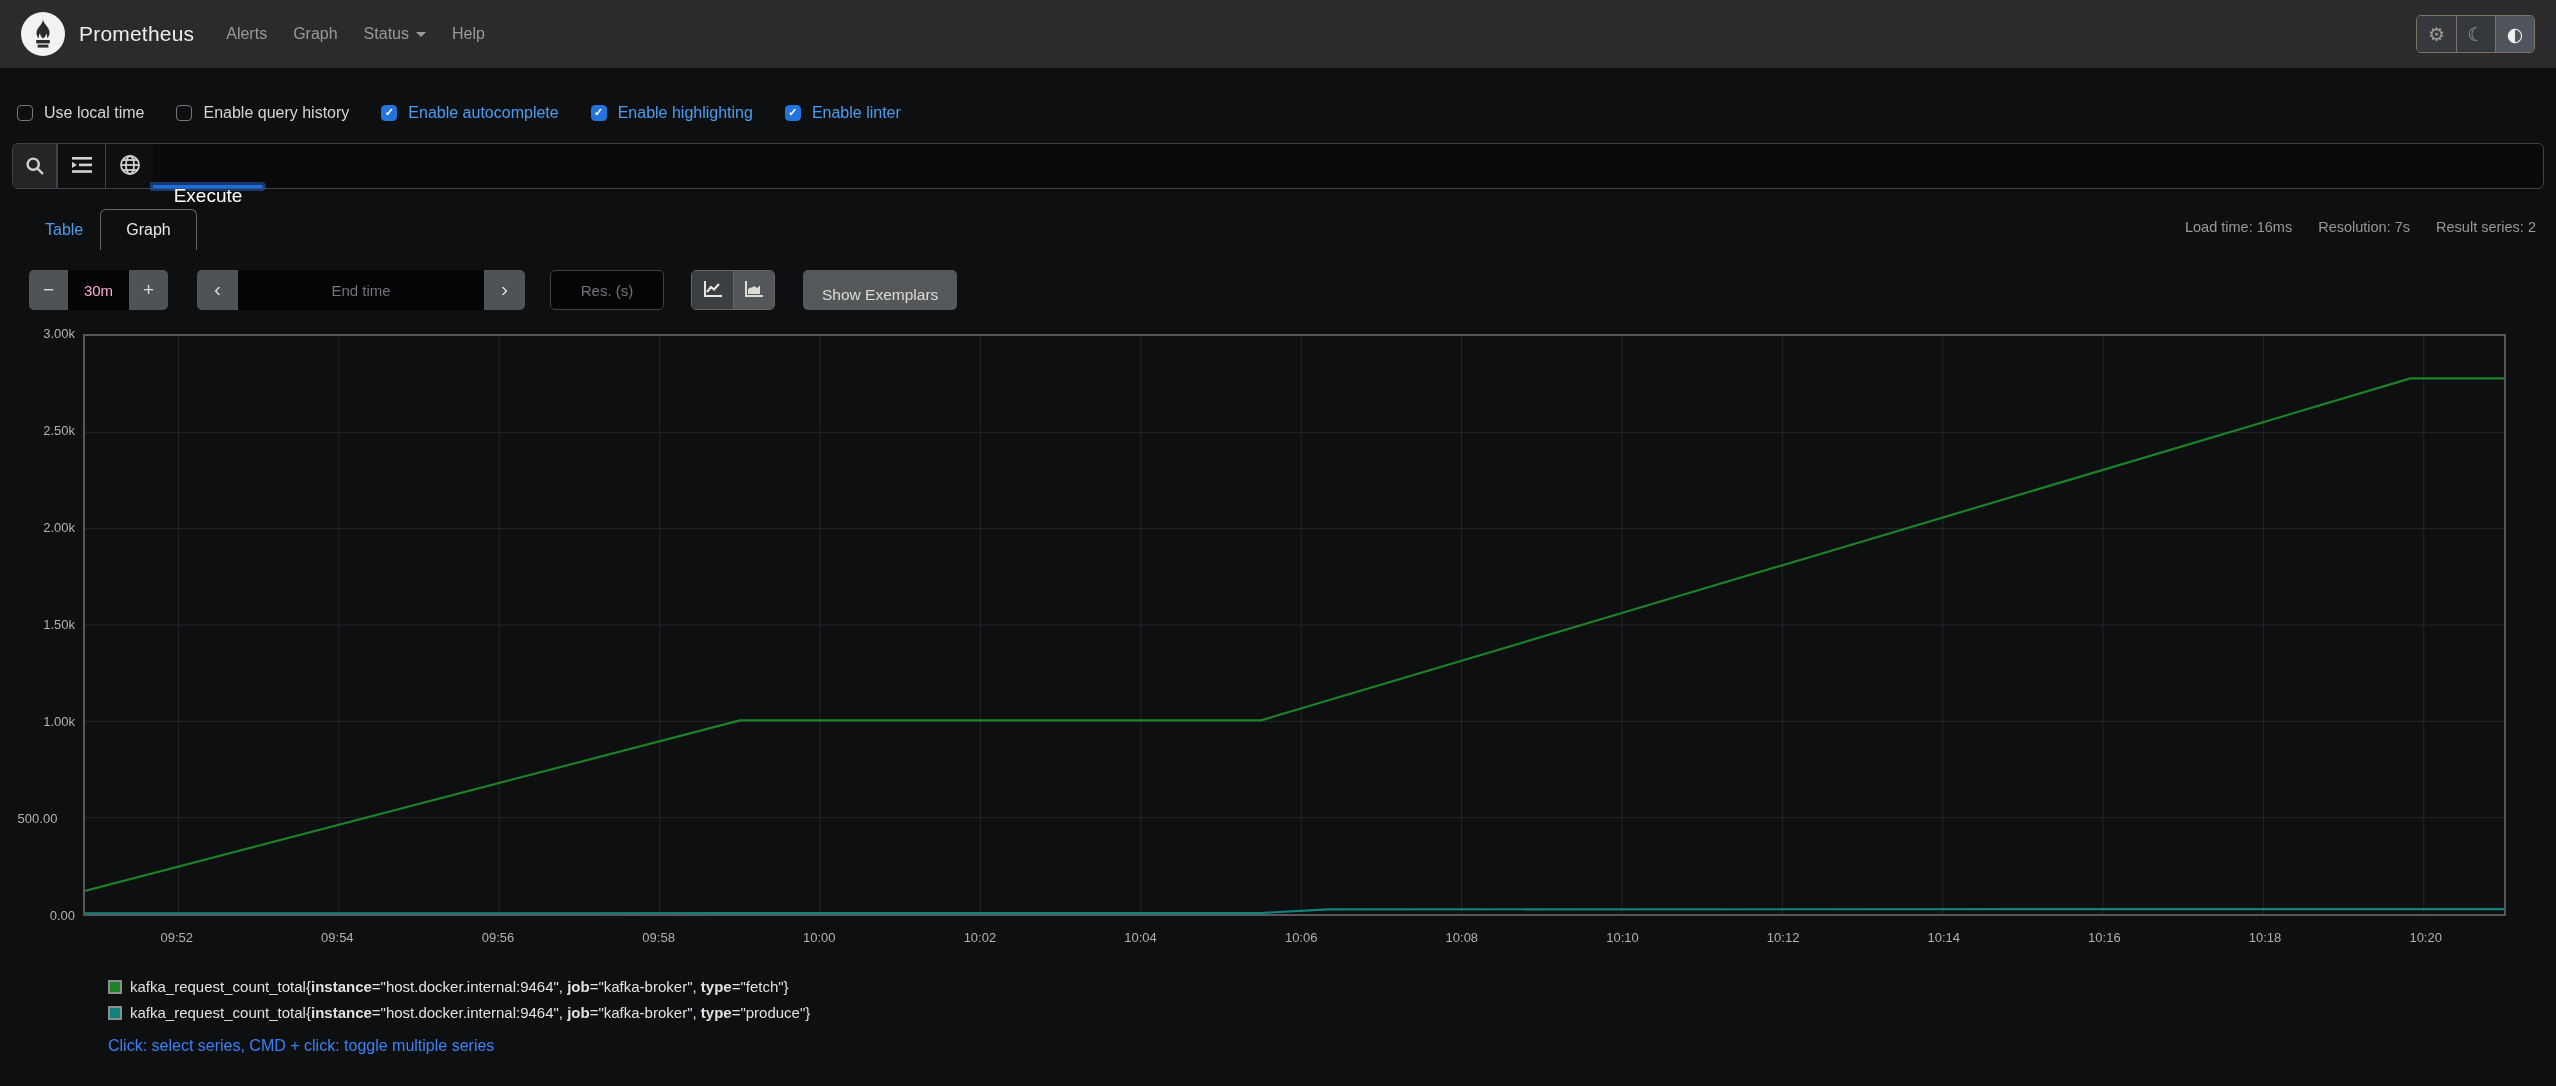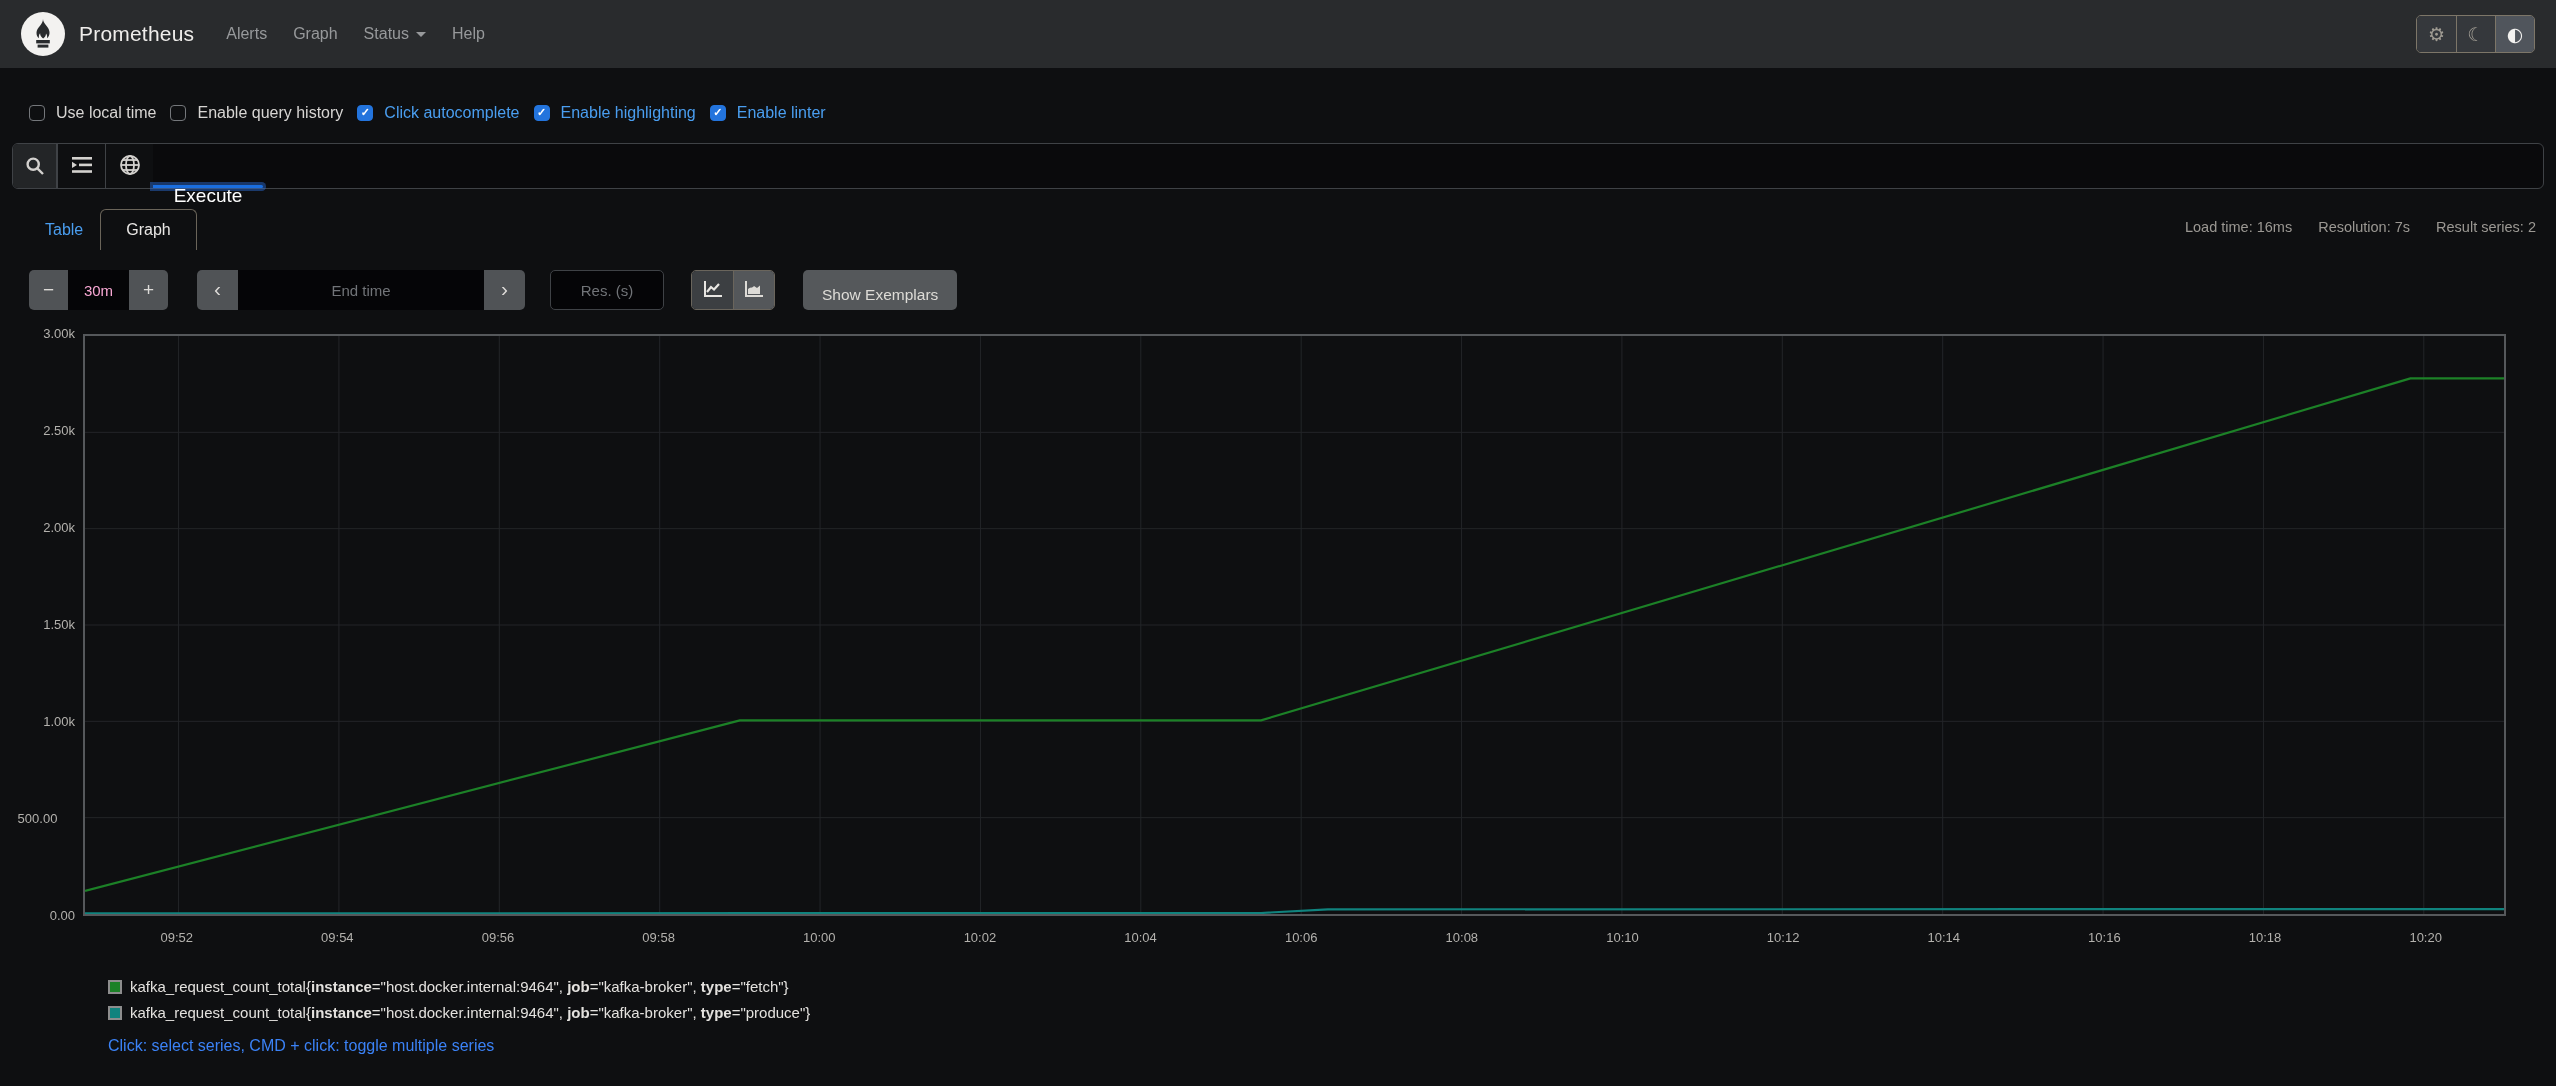--- a/index.html
+++ b/index.html
@@ -14,21 +14,21 @@
   .nav-links { list-style:none; display:flex; align-items:center; gap:26px; margin-left:32px; }
   .nav-links a { color:#97999b; font-size:16px; text-decoration:none; display:flex; align-items:center; gap:7px; }
   .caret { width:0; height:0; border-left:5px solid transparent; border-right:5px solid transparent; border-top:5px solid #97999b; display:inline-block; }
   .theme-group { position:absolute; right:21px; top:15px; display:flex; height:38px; border:1px solid #7d7668; border-radius:5px; overflow:hidden; }
   .theme-btn { width:39px; display:flex; align-items:center; justify-content:center; background:#35383c; color:#a09c93;
     font-family:"DejaVu Sans", sans-serif; font-size:19px; border:none; border-left:1px solid #7d7668; cursor:pointer; }
   .theme-btn:first-child { border-left:none; }
   .theme-btn.active { background:#50555c; color:#f2f1ef; }
 
   
-  .options-row { display:flex; align-items:center; gap:14px; padding:27px 0 0 17px; height:62px;margin-left:12px; }
+  .options-row { display:flex; align-items:center; gap:32px; padding:27px 0 0 17px; height:62px; }
   .opt { display:flex; align-items:center; gap:11px; cursor:pointer; }
   .opt .box { width:16px; height:16px; border-radius:4px; border:1px solid #74777b; background:transparent;
     display:flex; align-items:center; justify-content:center; }
   .opt.checked .box { background:#2374dd; border-color:#2374dd; color:#fff; font-size:11px; font-weight:bold; }
   .opt .lbl { font-size:16px; color:#d7d5d3; }
   .opt.checked .lbl { color:#4a9ef0; }
 
   
   .query-row { display:flex; align-items:stretch; margin:13px 12px 0 12px; height:46px;
     border:1px solid #3f4246; border-radius:6px; background:#0a0a0c; }
@@ -137,21 +137,21 @@
     <label class="opt">
       <span class="box"></span>
       <span class="lbl">Use local time</span>
     </label>
     <label class="opt">
       <span class="box"></span>
       <span class="lbl">Enable query history</span>
     </label>
     <label class="opt checked">
       <span class="box">✓</span>
-      <span class="lbl">Click autocomplete</span>
+      <span class="lbl">Enable autocomplete</span>
     </label>
     <label class="opt checked">
       <span class="box">✓</span>
       <span class="lbl">Enable highlighting</span>
     </label>
     <label class="opt checked">
       <span class="box">✓</span>
       <span class="lbl">Enable linter</span>
     </label>
   </div>

